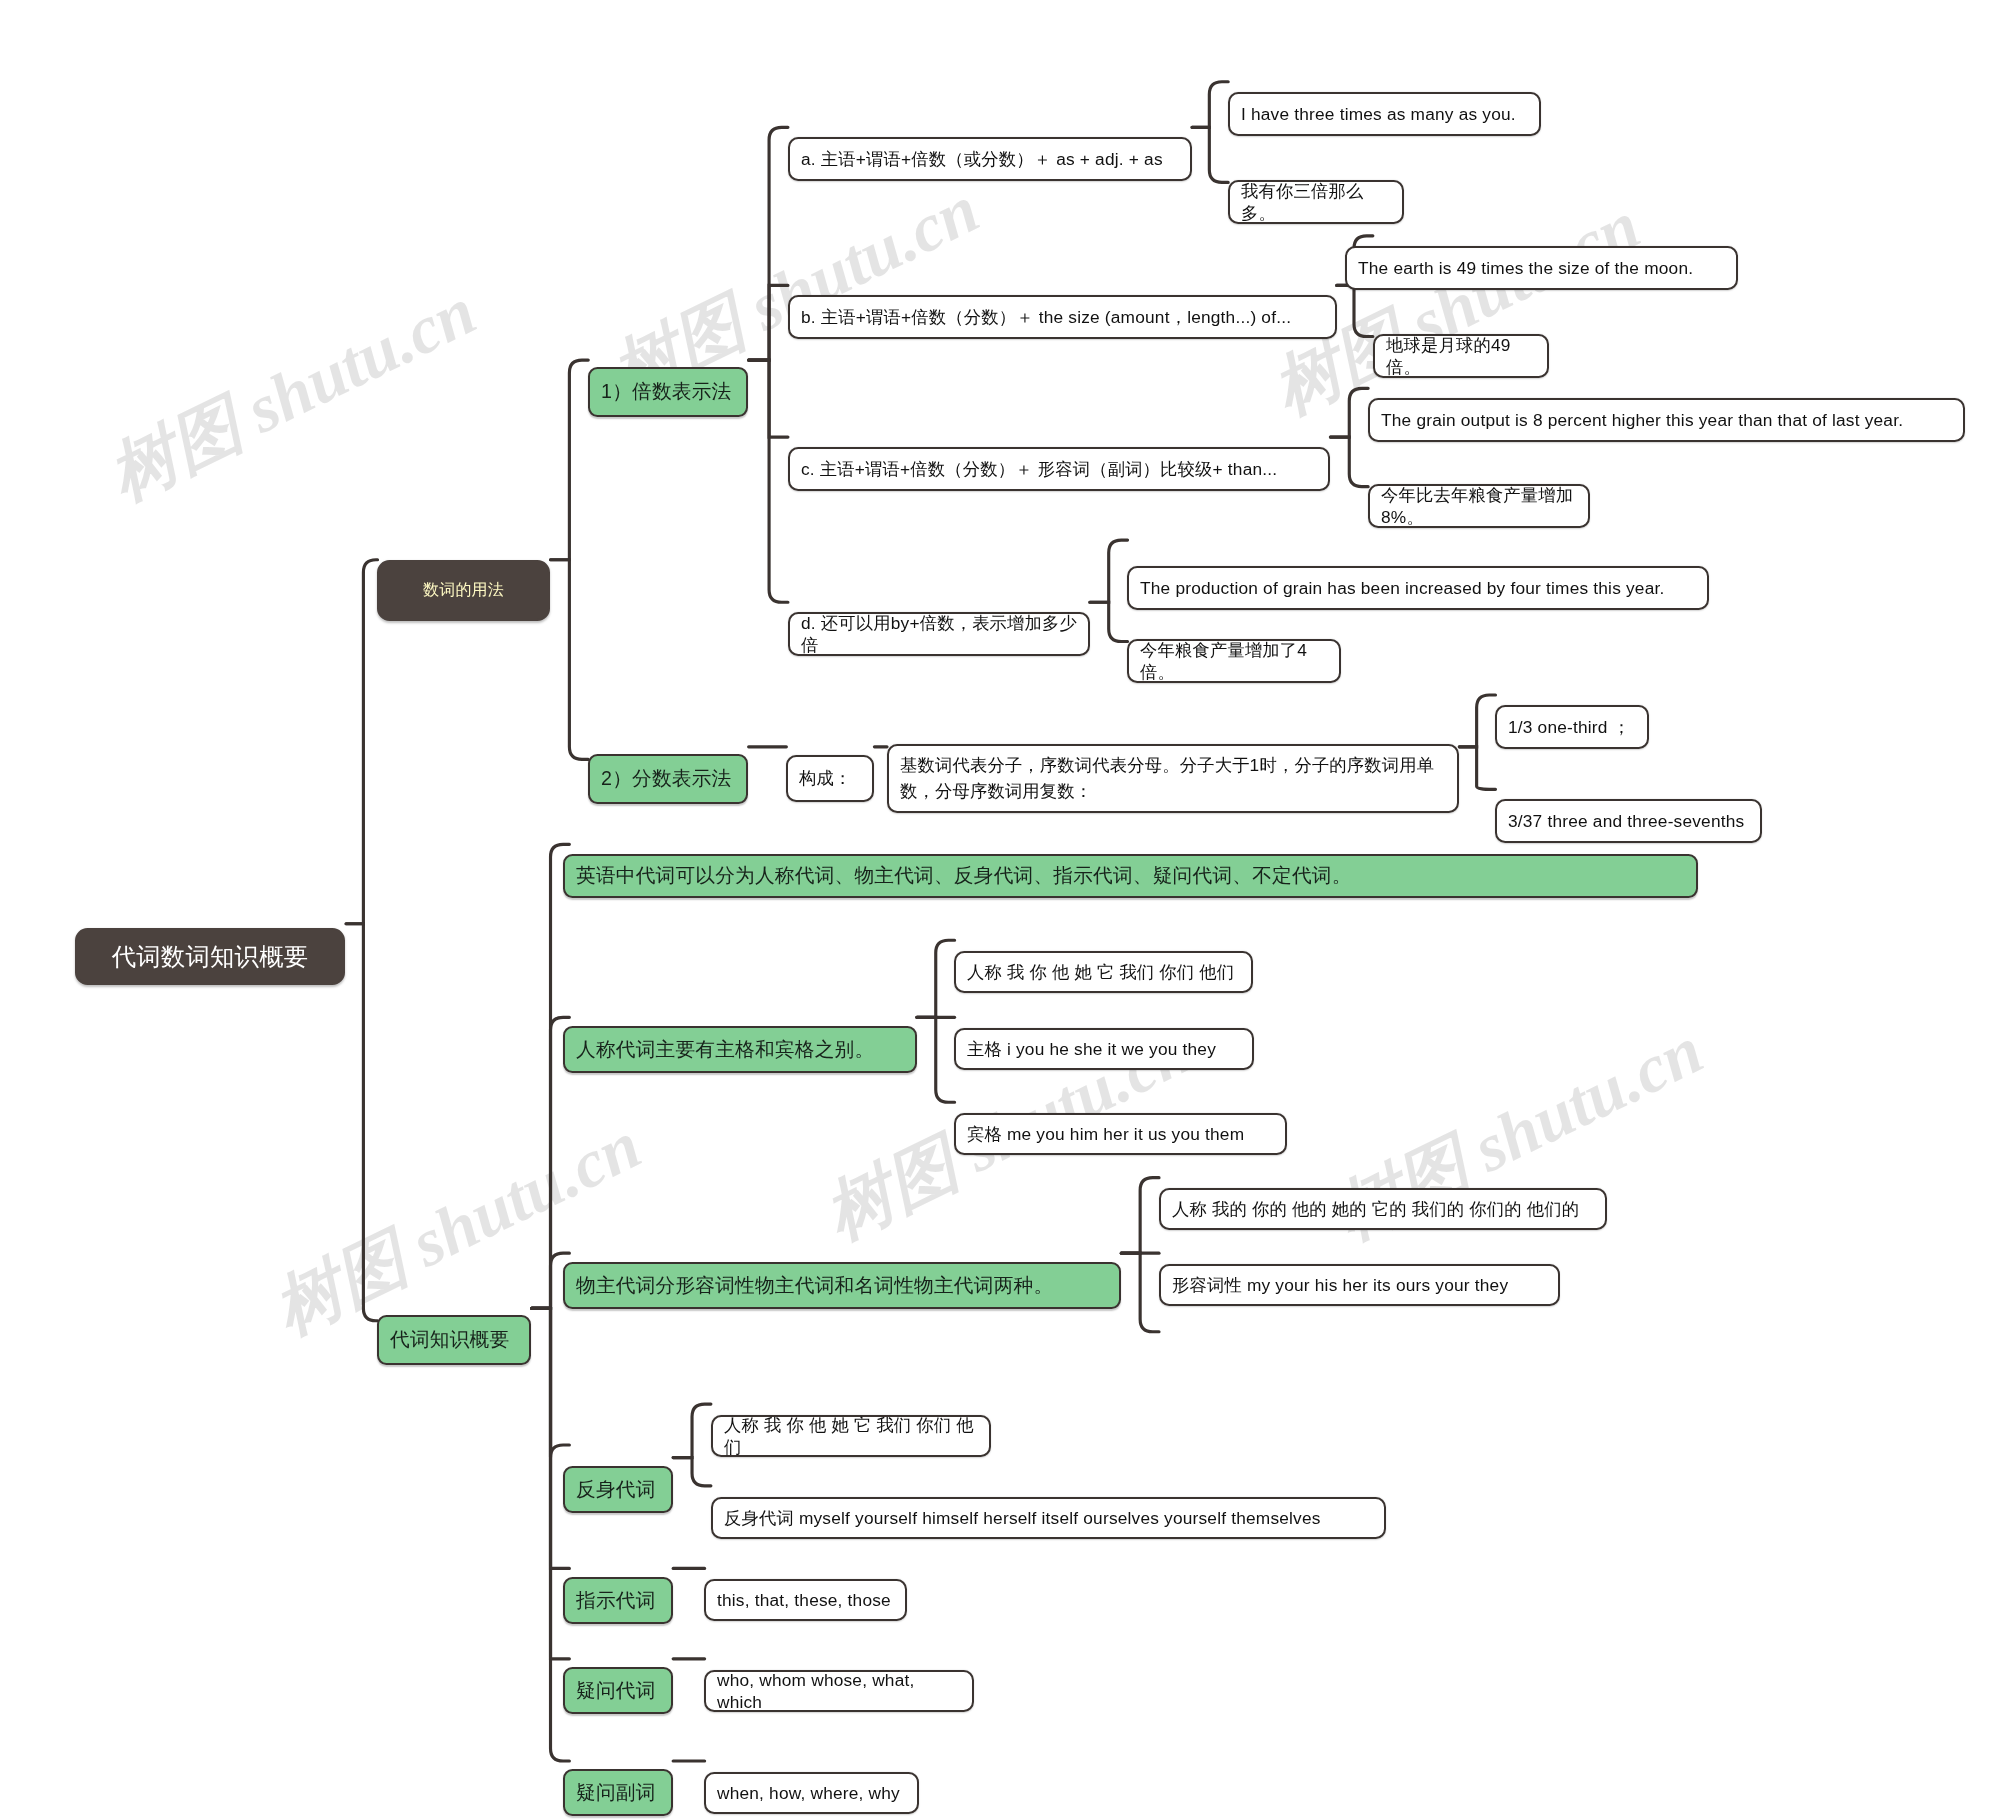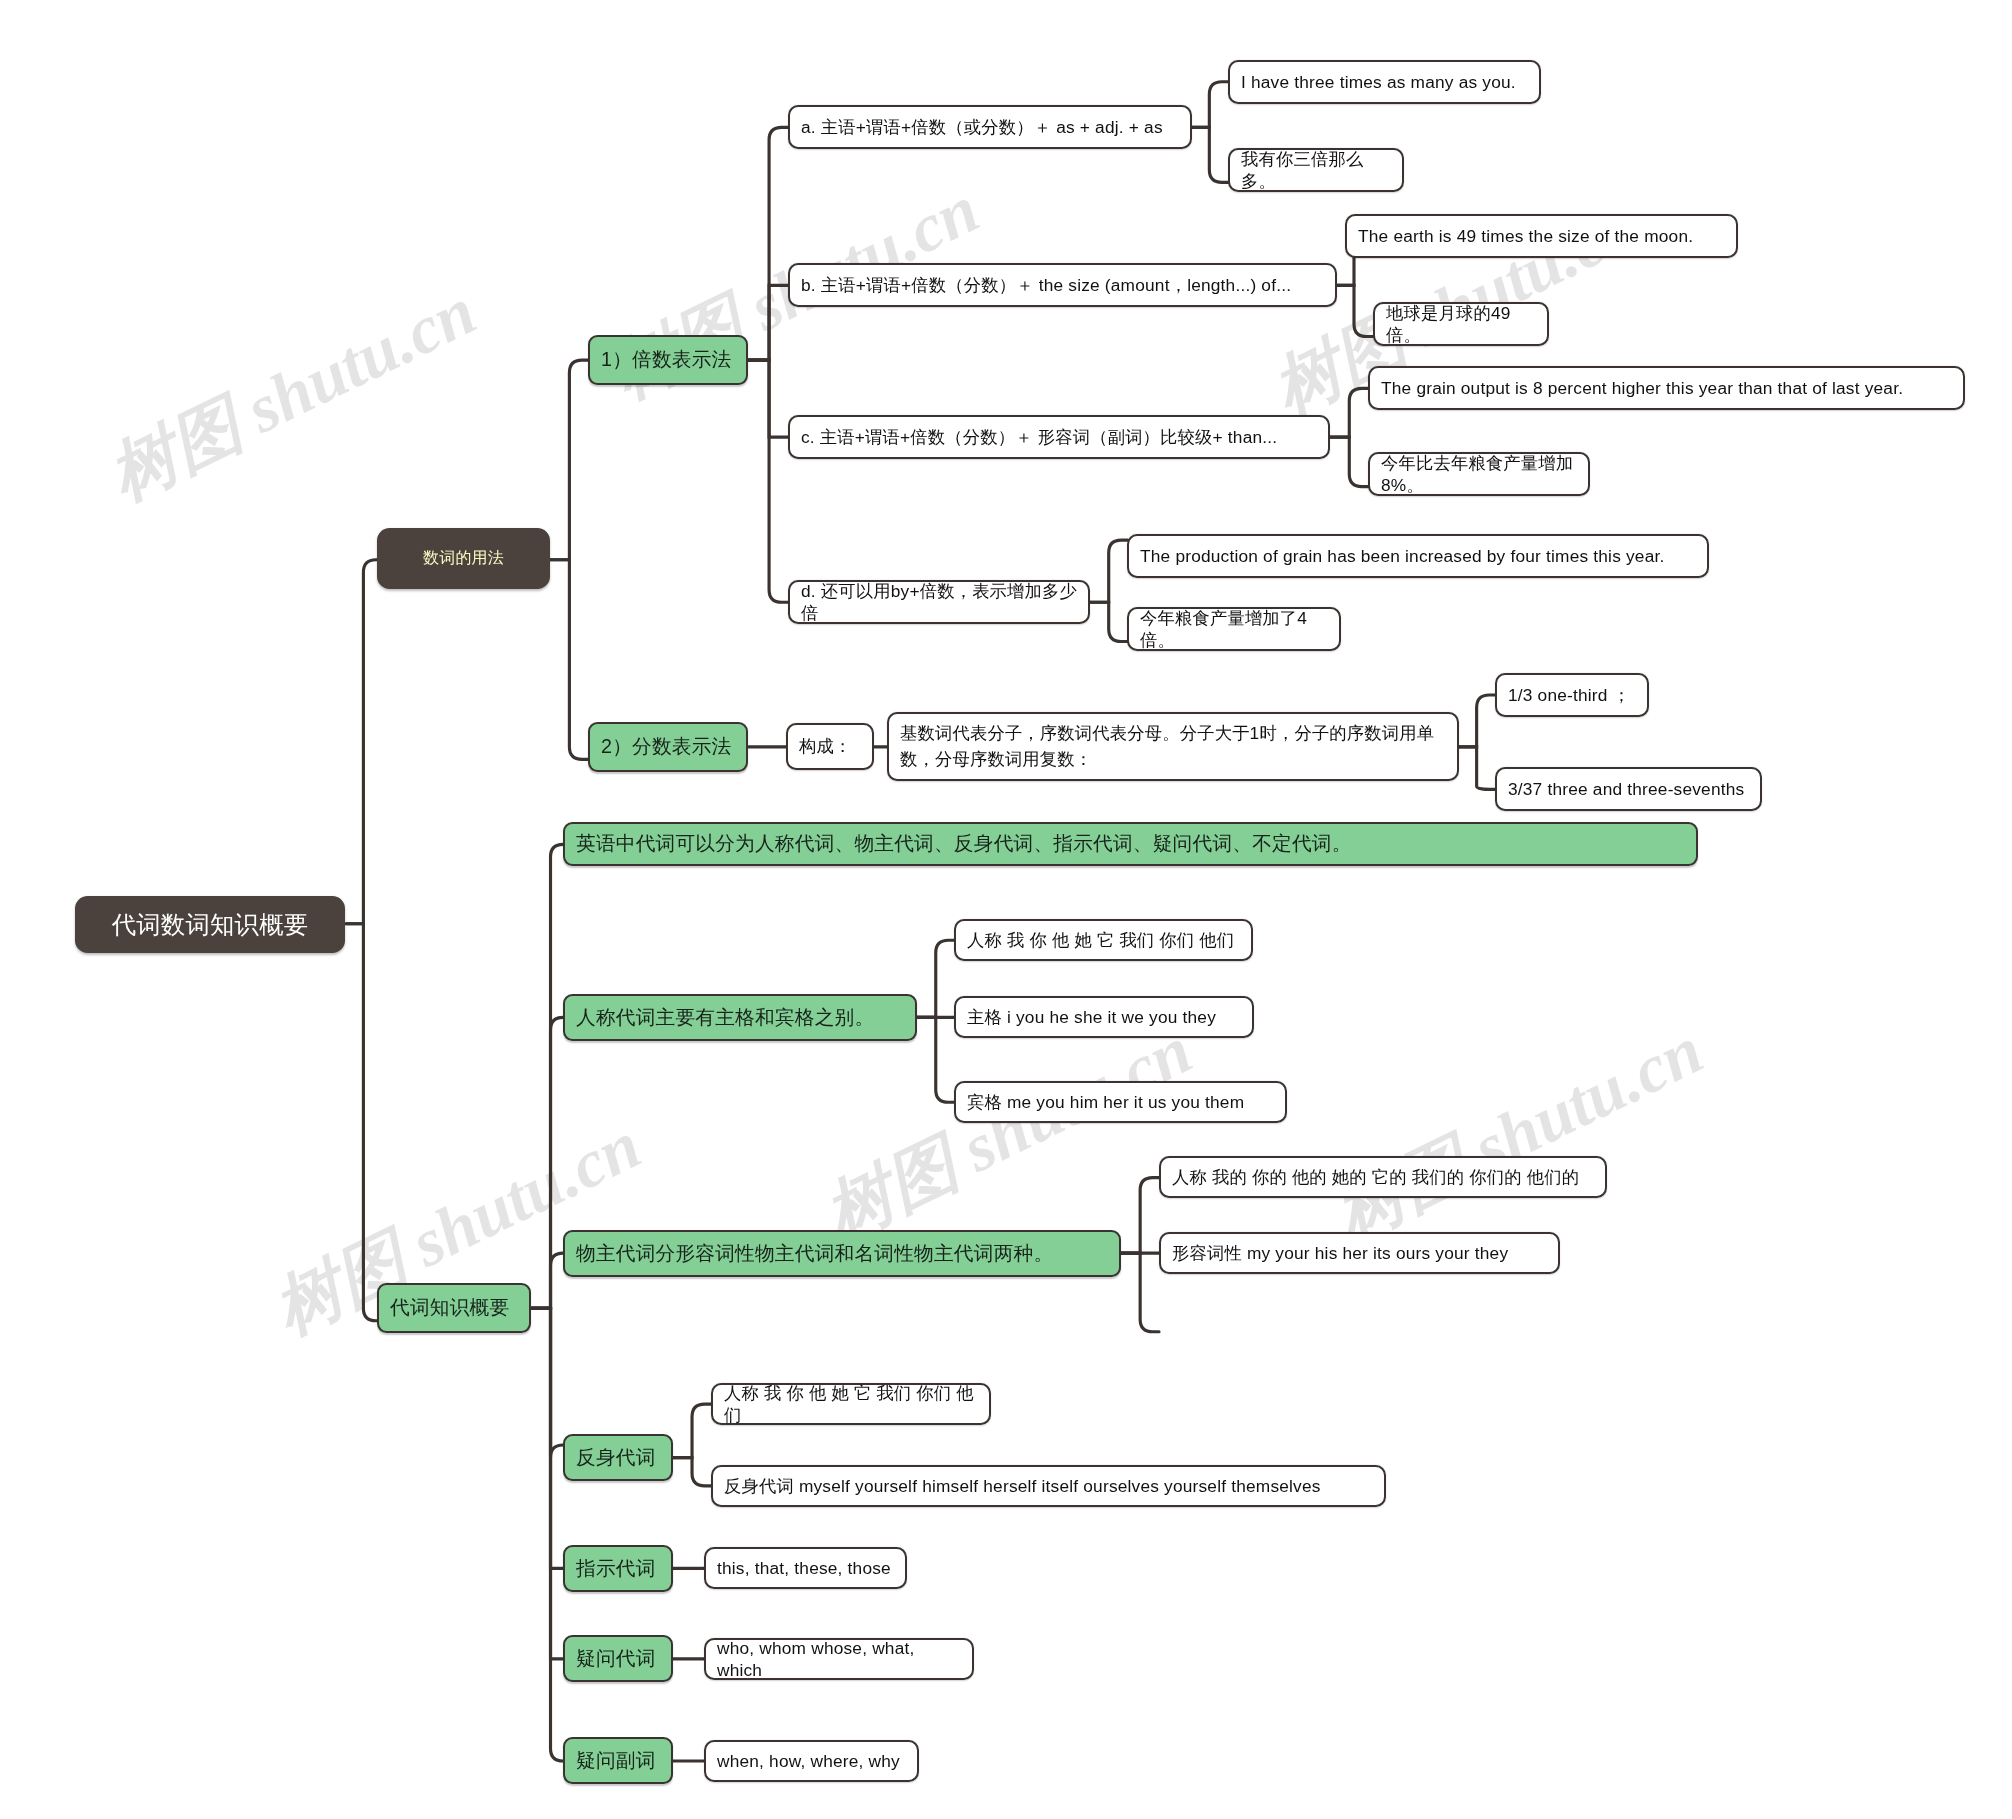--- a/index.html
+++ b/index.html
@@ -36,20 +36,21 @@
     position:absolute;
     box-sizing:border-box;
     display:flex;
     align-items:center;
     border:2px solid #3a3330;
     border-radius:11px;
     background:#ffffff;
     padding:0 11px;
     line-height:1.28;
     letter-spacing:0.2px;
+    margin-top:32px;
   }
   .node span{display:block;width:100%;}
   .root{
     background:#4b423e;
     border-color:#4b423e;
     color:#ffffff;
     justify-content:center;
     text-align:center;
     font-size:24.4px;
     border-radius:12.6px;

